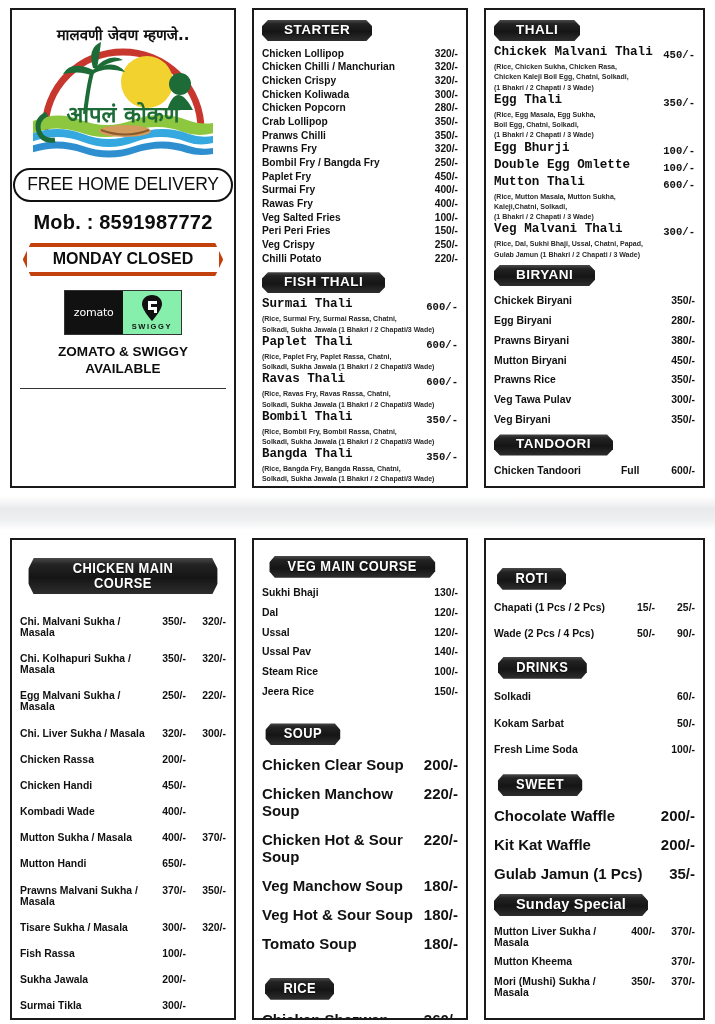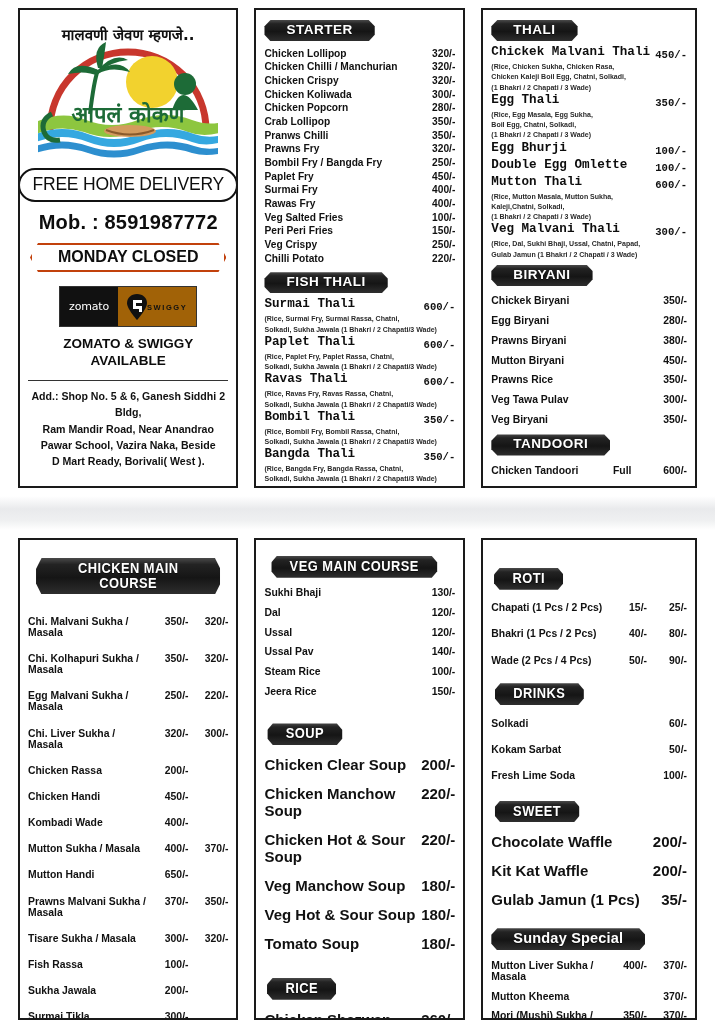--- a/index.html
+++ b/index.html
@@ -4,21 +4,21 @@
 <style>
   * { box-sizing: border-box; margin: 0; padding: 0; }
   html, body {
     width: 715px; height: 1024px;
     background: #ffffff;
     font-family: "Liberation Sans", sans-serif;
     overflow: hidden;
   }
   .page { position: relative; width: 715px; height: 1024px; background: #fff; }
 
-  .sheet { position: absolute; left: 0; width: 715px; display: flex; gap: 16px; padding: 0 18px; }
+  .sheet { position: absolute; left: 0; width: 715px; display: flex; gap: 16px; padding: 0 10px; }
   .sheet-top { top: 8px; height: 480px; }
   .sheet-bottom { top: 538px; height: 482px; }
 
   .divider-band {
     position: absolute; left: 0; top: 496px; width: 715px; height: 34px;
     background: linear-gradient(to bottom, #ffffff 0%, #e9eaec 38%, #eff0f1 72%, #ffffff 100%);
   }
 
   .panel {
     background: #fff;
@@ -74,31 +74,31 @@
   .logo { width: 196px; height: 140px; position: relative; }
   .pill {
     border: 2px solid #111; border-radius: 26px;
     padding: 4px 12px 5px; margin-top: 10px;
     font-size: 17.5px; font-weight: normal; letter-spacing: -0.2px; color: #0d0d0d;
     white-space: nowrap;
   }
   .mob { font-size: 20px; font-weight: bold; margin-top: 9px; color: #0d0d0d; letter-spacing: 0.2px; }
   .ribbon-box {
     position: relative; margin-top: 9px; padding: 3px 26px 4px;
-    border: 2px solid #c2410c; font-size: 16px; font-weight: bold; color: #0d0d0d;
+    border: 4px solid #c2410c; font-size: 16px; font-weight: bold; color: #0d0d0d;
     clip-path: polygon(8px 0, calc(100% - 8px) 0, 100% 50%, calc(100% - 8px) 100%, 8px 100%, 0 50%);
   }
   .apps { display: flex; margin-top: 14px; border: 1.5px solid #333; }
   .zomato-cell {
     background: #111; color: #fff; font-size: 11px; font-weight: normal;
     padding: 13px 9px; display: flex; align-items: center; justify-content: center;
     letter-spacing: -0.2px; font-family: "DejaVu Sans", sans-serif;
   }
   .swiggy-cell {
-    background: #a16207; padding: 4px 9px 3px; display: flex; flex-direction: row;
+    background: #86efac; padding: 4px 9px 3px; display: flex; flex-direction: column;
     align-items: center; justify-content: center; min-width: 58px;
   }
   .swiggy-word { font-size: 7.5px; font-weight: bold; letter-spacing: 1.6px; color: #111; margin-top: 1px; }
   .apps-label { font-size: 13.5px; font-weight: bold; text-align: center; margin-top: 9px; line-height: 1.25; color: #0d0d0d; }
   .addr-sep { width: 100%; border-top: 1.5px solid #333; margin-top: 10px; }
   .addr { font-size: 10.6px; font-weight: bold; text-align: center; line-height: 1.55; margin-top: 7px; color: #111; }
 </style>
 </head>
 <body>
 
@@ -154,26 +154,20 @@
           <div class="swiggy-word">SWIGGY</div>
         </div>
       </div>
 
       <div class="apps-label">
         <div>ZOMATO &amp; SWIGGY</div>
         <div>AVAILABLE</div>
       </div>
 
       <div class="addr-sep"></div>
-      <div class="addr">
-        <div>Add.: Shop No. 5 &amp; 6, Ganesh Siddhi 2 Bldg,</div>
-        <div>Ram Mandir Road, Near Anandrao</div>
-        <div>Pawar School, Vazira Naka, Beside</div>
-        <div>D Mart Ready, Borivali( West ).</div>
-      </div>
     </div>
 
     <div class="panel col-2">
       <div class="badge-wrap">
         <span class="badge">STARTER</span>
       </div>
       <table class="items tight">
         <tbody>
             <tr>
               <td class="nm">Chicken Lollipop</td>
@@ -583,25 +577,20 @@
         <span class="badge condensed">ROTI</span>
       </div>
       <table class="items airy">
         <tbody>
             <tr>
               <td class="nm">Chapati (1 Pcs / 2 Pcs)</td>
               <td class="pr">15/-</td>
               <td class="pr2">25/-</td>
             </tr>
             <tr>
-              <td class="nm">Bhakri (1 Pcs / 2 Pcs)</td>
-              <td class="pr">40/-</td>
-              <td class="pr2">80/-</td>
-            </tr>
-            <tr>
               <td class="nm">Wade (2 Pcs / 4 Pcs)</td>
               <td class="pr">50/-</td>
               <td class="pr2">90/-</td>
             </tr>
           </tbody>
       </table>
 
       <div class="badge-wrap" style="margin-top:10px">
         <span class="badge condensed">DRINKS</span>
       </div>
@@ -635,21 +624,21 @@
               <td class="nm">Kit Kat Waffle</td>
               <td class="pr">200/-</td>
             </tr>
             <tr>
               <td class="nm">Gulab Jamun (1 Pcs)</td>
               <td class="pr">35/-</td>
             </tr>
           </tbody>
       </table>
 
-      <div class="badge-wrap" style="margin-top:14px">
+      <div class="badge-wrap" style="margin-top:6px">
         <span class="badge mixed">Sunday Special</span>
       </div>
       <table class="items med">
         <tbody>
             <tr>
               <td class="nm">Mutton Liver Sukha / Masala</td>
               <td class="pr">400/-</td>
               <td class="pr2">370/-</td>
             </tr>
             <tr>

